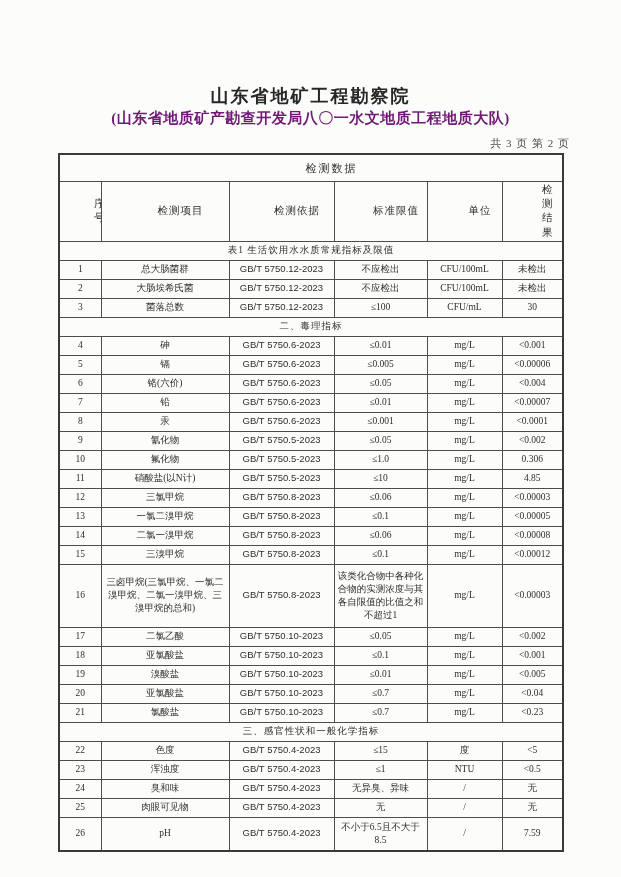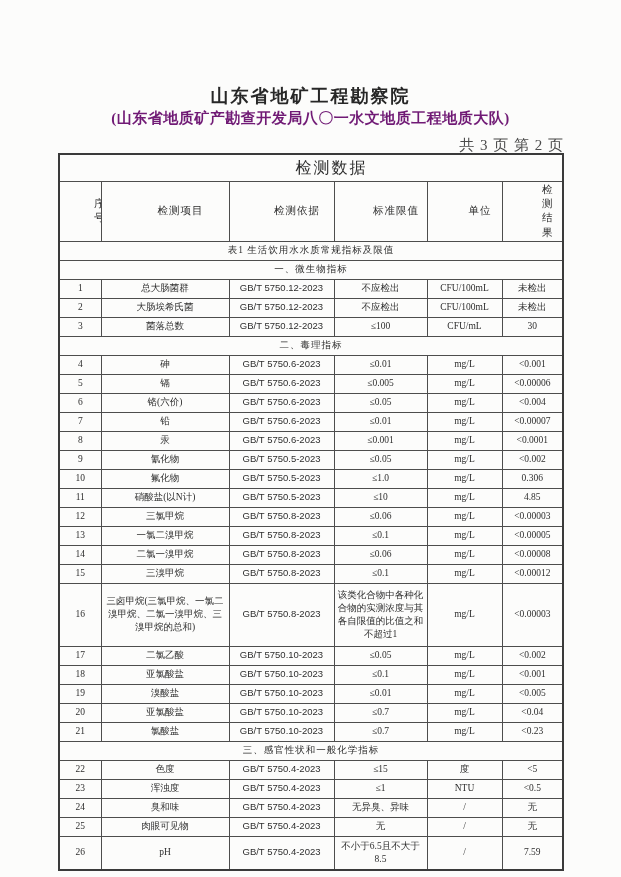--- a/index.html
+++ b/index.html
@@ -19,42 +19,42 @@
     position:absolute;top:84px;left:0;width:621px;
     text-align:center;font-size:18px;font-weight:bold;
     letter-spacing:2px;color:#272727;
   }
   .doc-subtitle{
     position:absolute;top:109px;left:0;width:621px;
     text-align:center;font-size:15px;font-weight:bold;
     letter-spacing:0.5px;color:#701a75;
   }
   .page-indicator{
-    position:absolute;top:136px;left:60px;width:504px;
-    text-align:right;font-size:15px;color:#4b4b4b;letter-spacing:1px;
+    position:absolute;top:136px;left:66px;width:504px;
+    text-align:right;font-size:11px;color:#4b4b4b;letter-spacing:1px;
   }
   table.report{
     position:absolute;left:58px;top:153px;
     width:504px;
     border-collapse:collapse;
     table-layout:fixed;
     font-size:9.5px;
     color:#2e2e2e;
   }
   table.report td,table.report th{
     border:1px solid #4d4d4d;
     text-align:center;
     vertical-align:middle;
     padding:1px 3px;
     line-height:1.35;
     font-weight:normal;
     overflow:hidden;
   }
   table.report{border:2px solid #3a3a3a;}
-  tr.tbl-title td{height:24px;font-size:16px;letter-spacing:2px;padding-left:44px;}
+  tr.tbl-title td{height:24px;font-size:11px;letter-spacing:2px;padding-left:44px;}
   tr.col-headers th{height:32px;font-size:10.5px;letter-spacing:1px;padding-left:34px;}
   td.span-row{height:16px;font-size:9.5px;letter-spacing:1px;}
   tr.data-row td{height:16px;}
   tr.data-row.tall td{height:60px;}
   tr.data-row.tall2 td{height:30px;}
   .basis-cell{font-family:Liberation Sans, sans-serif;}
 </style>
 </head>
 <body>
 
@@ -83,23 +83,20 @@
         <th>检测依据</th>
         <th>标准限值</th>
         <th>单位</th>
         <th>检测结果</th>
       </tr>
     </thead>
     <tbody id="report-body">
         <tr>
           <td colspan="6" class="span-row">表1  生活饮用水水质常规指标及限值</td>
         </tr>
-        <tr>
-          <td colspan="6" class="span-row">一、微生物指标</td>
-        </tr>
         <tr class="data-row">
           <td>1</td>
           <td>总大肠菌群</td>
           <td class="basis-cell">GB/T 5750.12-2023</td>
           <td>不应检出</td>
           <td>CFU/100mL</td>
           <td>未检出</td>
         </tr>
         <tr class="data-row">
           <td>2</td>

